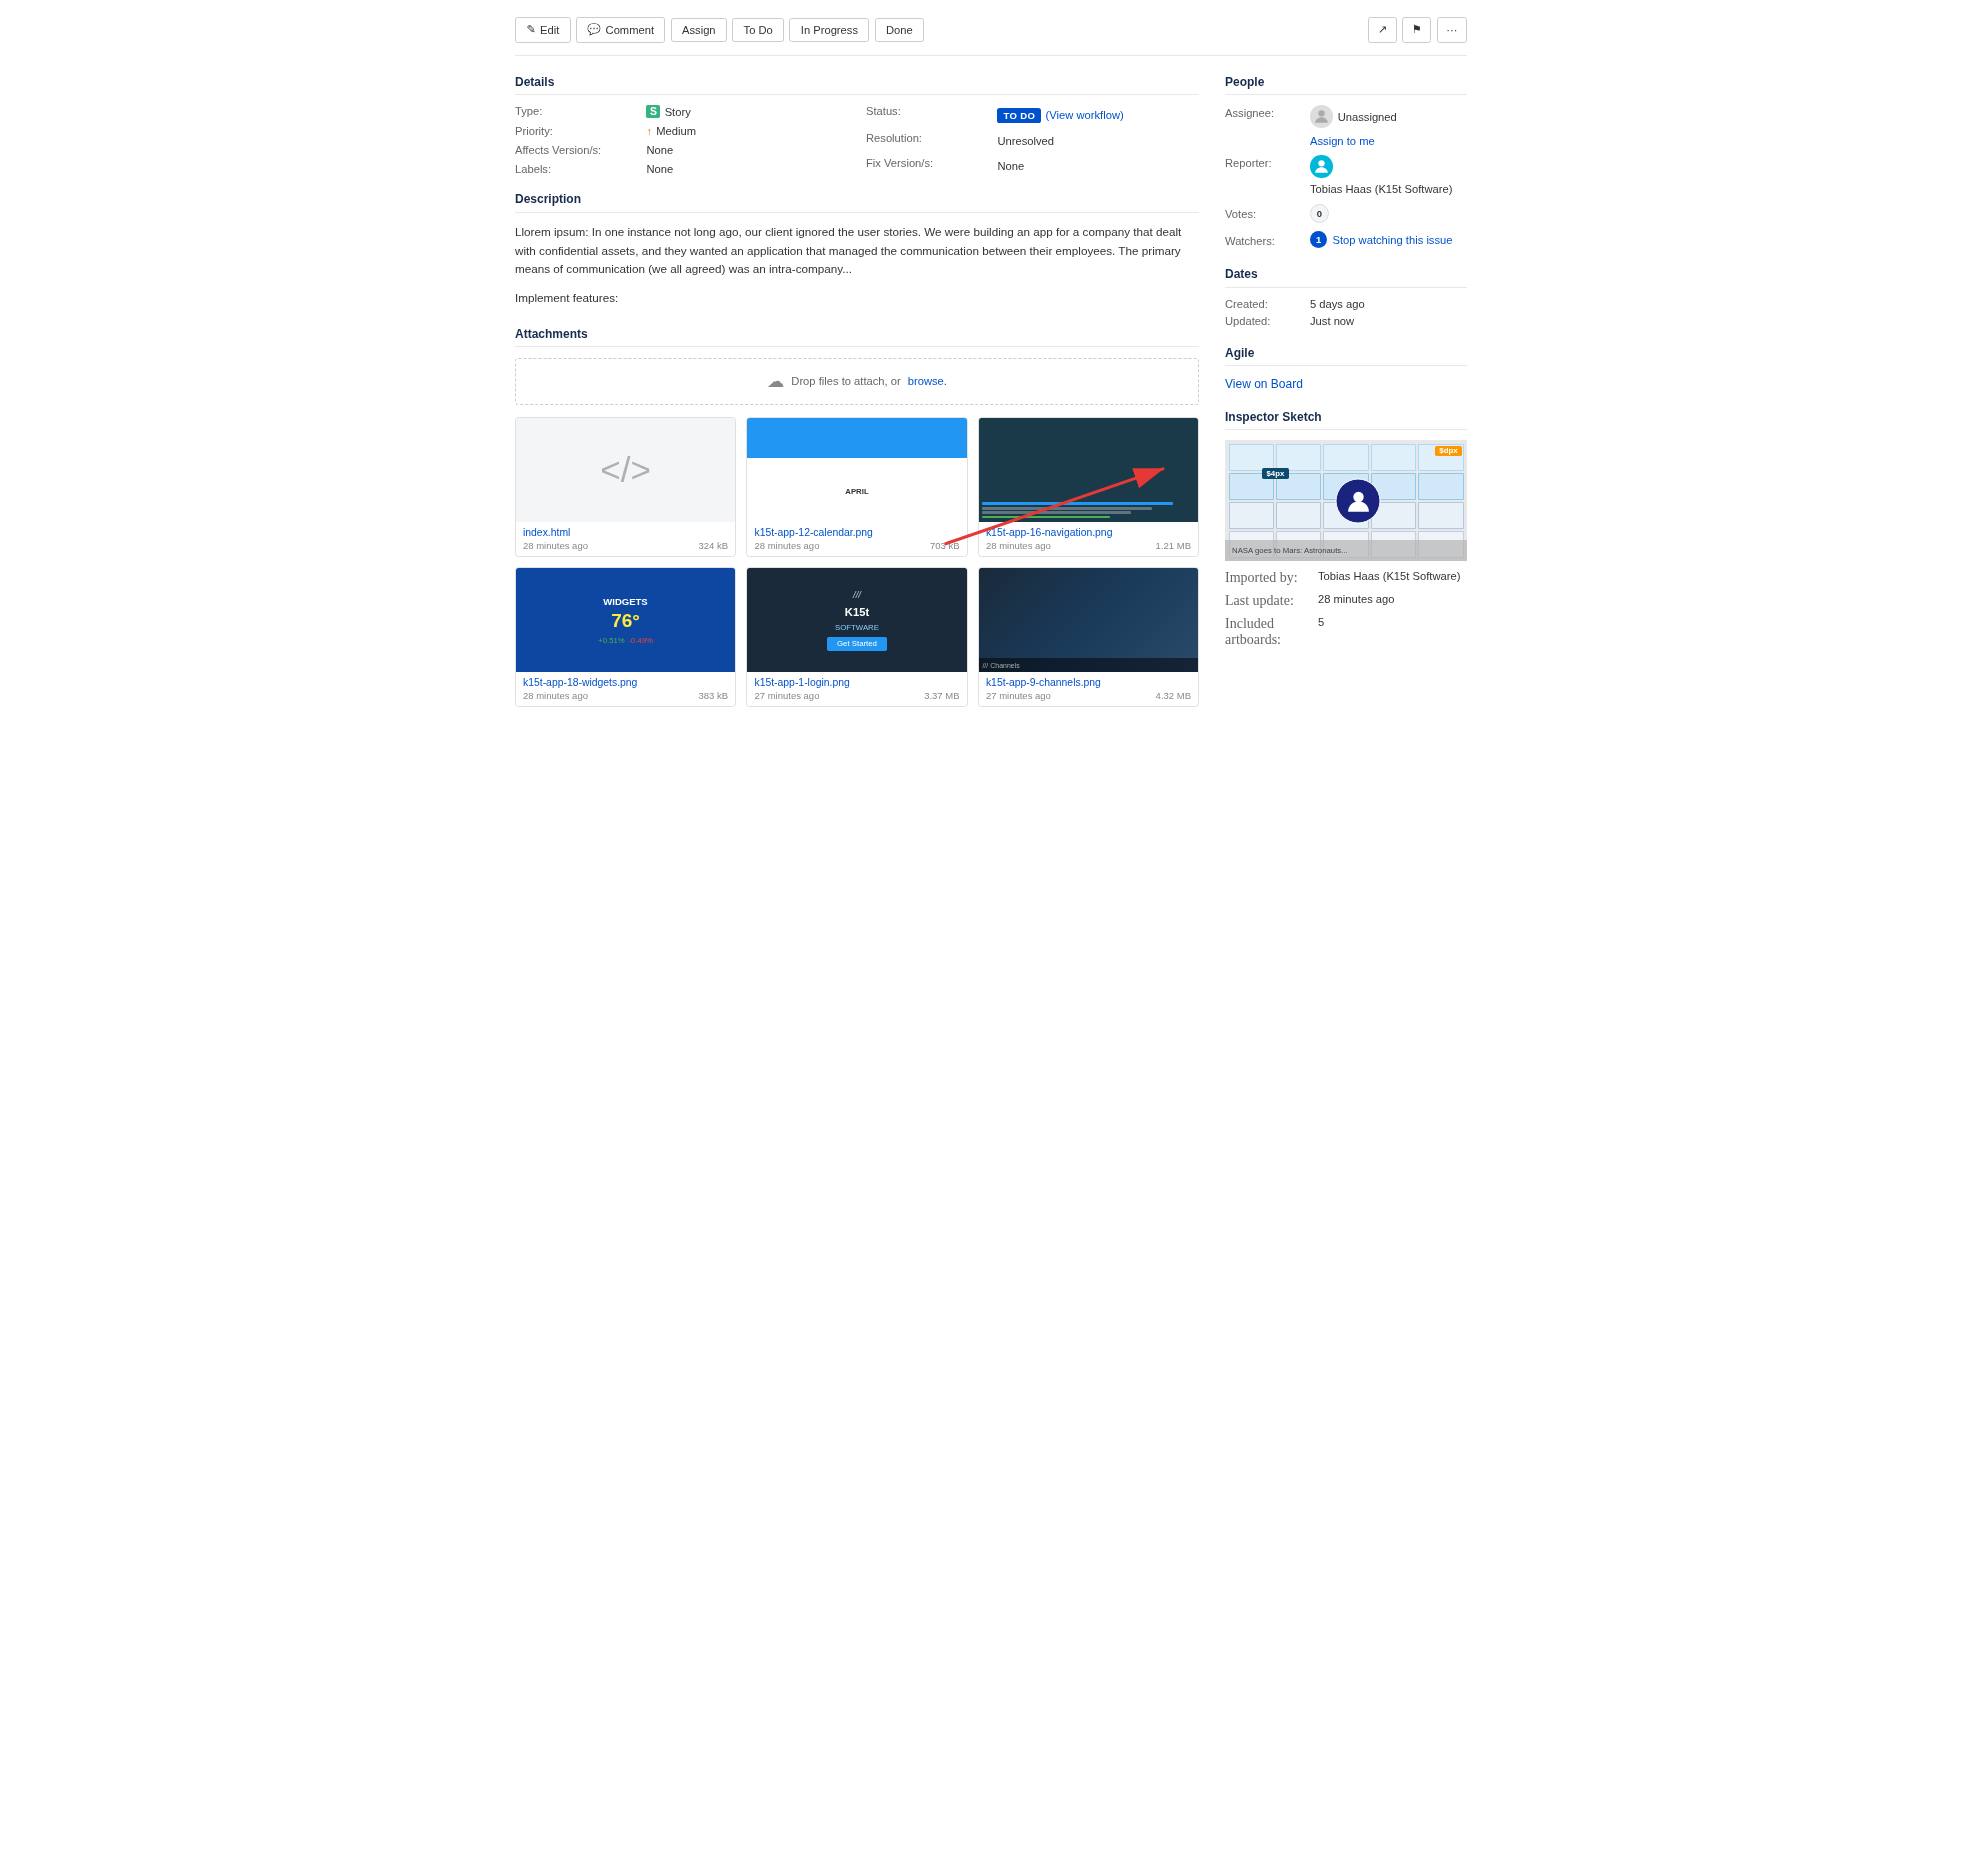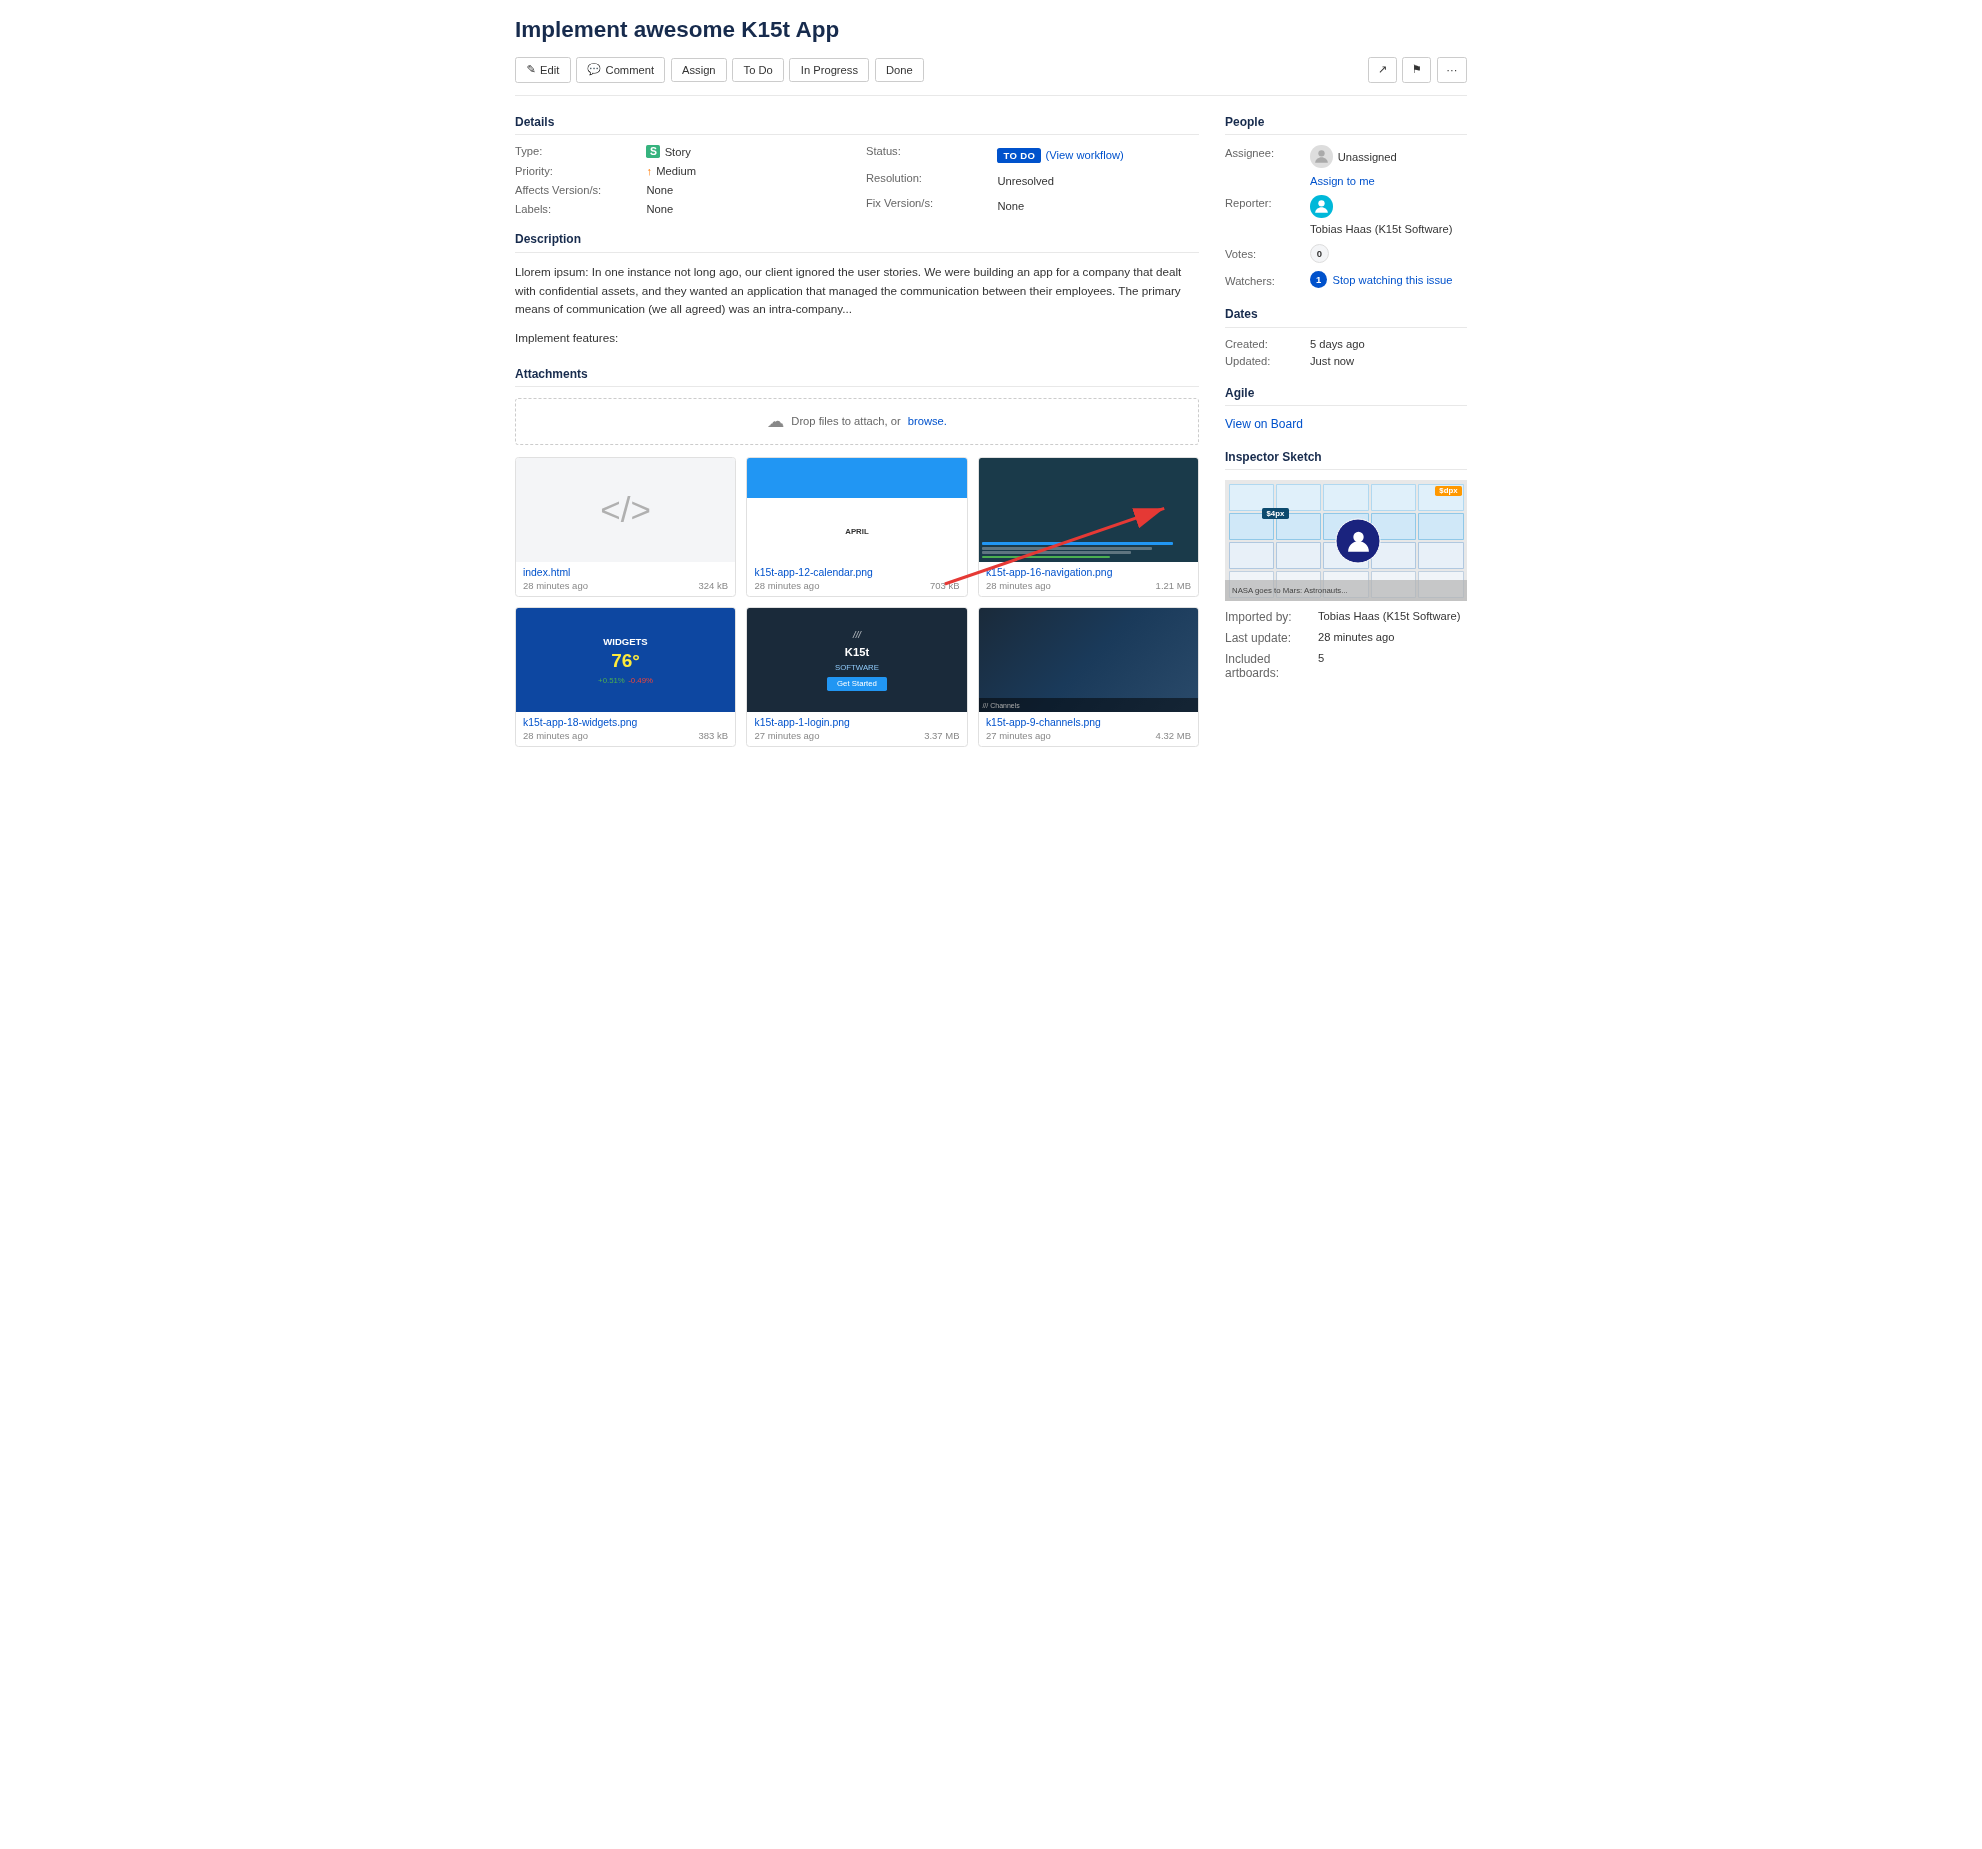--- a/index.html
+++ b/index.html
@@ -42,36 +42,35 @@
     .avatar.teal { background: #00b8d9; }
     .avatar svg { width: 19px; height: 19px; }
     .votes-badge { background: #f4f5f7; border: 0.9px solid #ddd; border-radius: 50%; width: 19px; height: 19px; display: flex; align-items: center; justify-content: center; font-size: 9.5px; font-weight: 600; }
     .watchers-badge { background: #0052cc; color: #fff; border-radius: 50%; width: 17.3px; height: 17.3px; display: flex; align-items: center; justify-content: center; font-size: 9.5px; font-weight: 700; }
     .dates-row { display: grid; grid-template-columns: 78px 1fr; gap: 7px; margin-bottom: 5.2px; }
     .dates-label { font-size: 11.2px; color: #666; }
     .dates-value { font-size: 11.2px; }
     .agile-section { margin-bottom: 19px; }
     .inspector-section {}
     .inspector-grid { display: grid; grid-template-columns: 86px 1fr; gap: 7px; }
-    .inspector-label { font-size: 12px; color: #666; }
+    .inspector-label { font-size: 14px; color: #666; font-family: Liberation Serif, serif; }
     .inspector-value { font-size: 11.2px; }
     
     .code-placeholder { font-size: 35px; color: #b0b0b0; display: flex; align-items: center; justify-content: center; width: 100%; height: 100%; }
     
     .thumb-calendar { background: linear-gradient(180deg, #1a73e8 40%, #fff 40%); }
     .inspector-sketch-preview { width: 100%; height: 121px; background: #e8e8e8; position: relative; overflow: hidden; }
     
     .content-wrapper { position: relative; }
   </style>
 </head>
 <body>
 
 <div class="page">
 
-  <h1 class="page-title">Implement awesome K15t App</h1>
 
   <div class="toolbar">
     <button class="toolbar-btn">
       <span>✎</span>
       <span>Edit</span>
     </button>
     <button class="toolbar-btn">
       <span style="font-size:11.2px;">💬</span>
       <span>Comment</span>
     </button>

